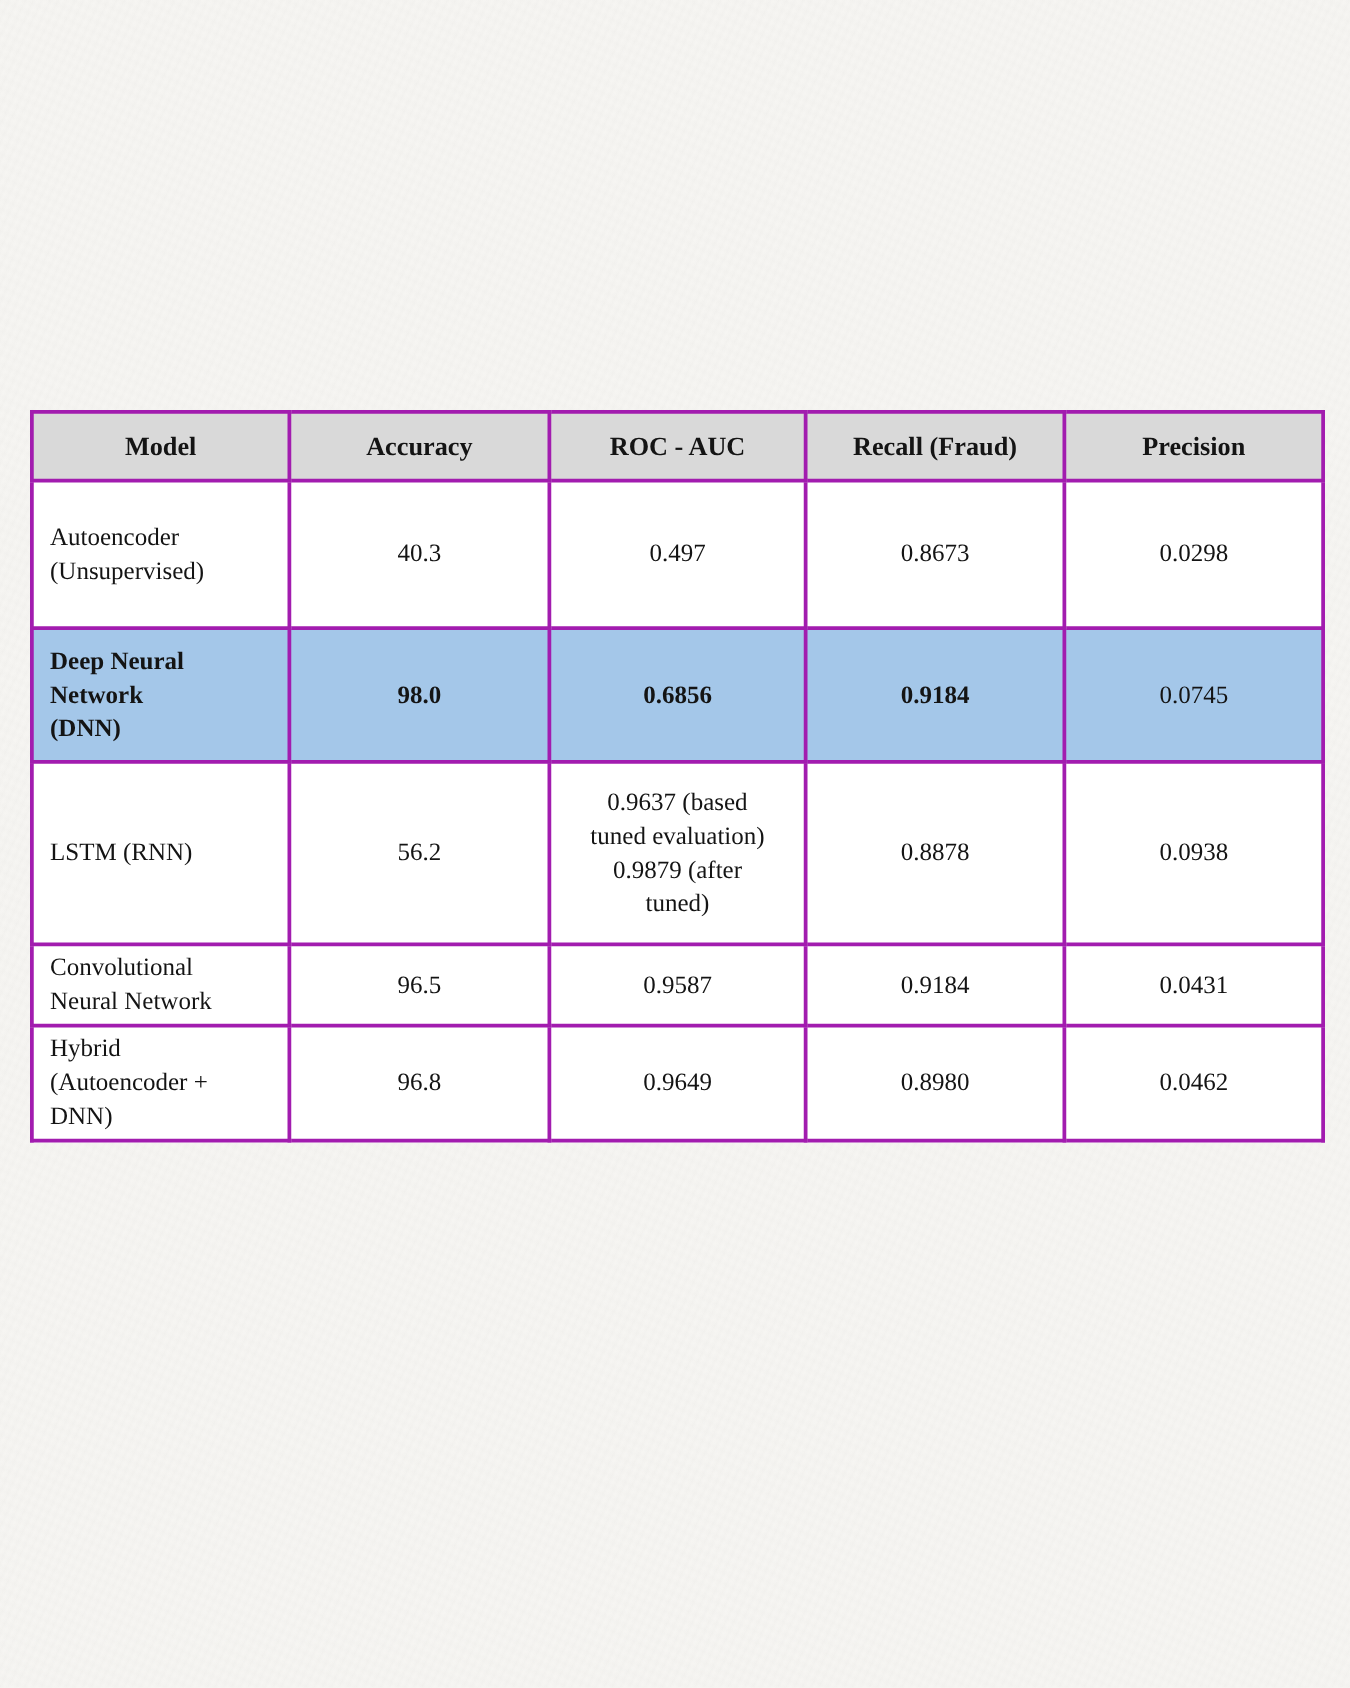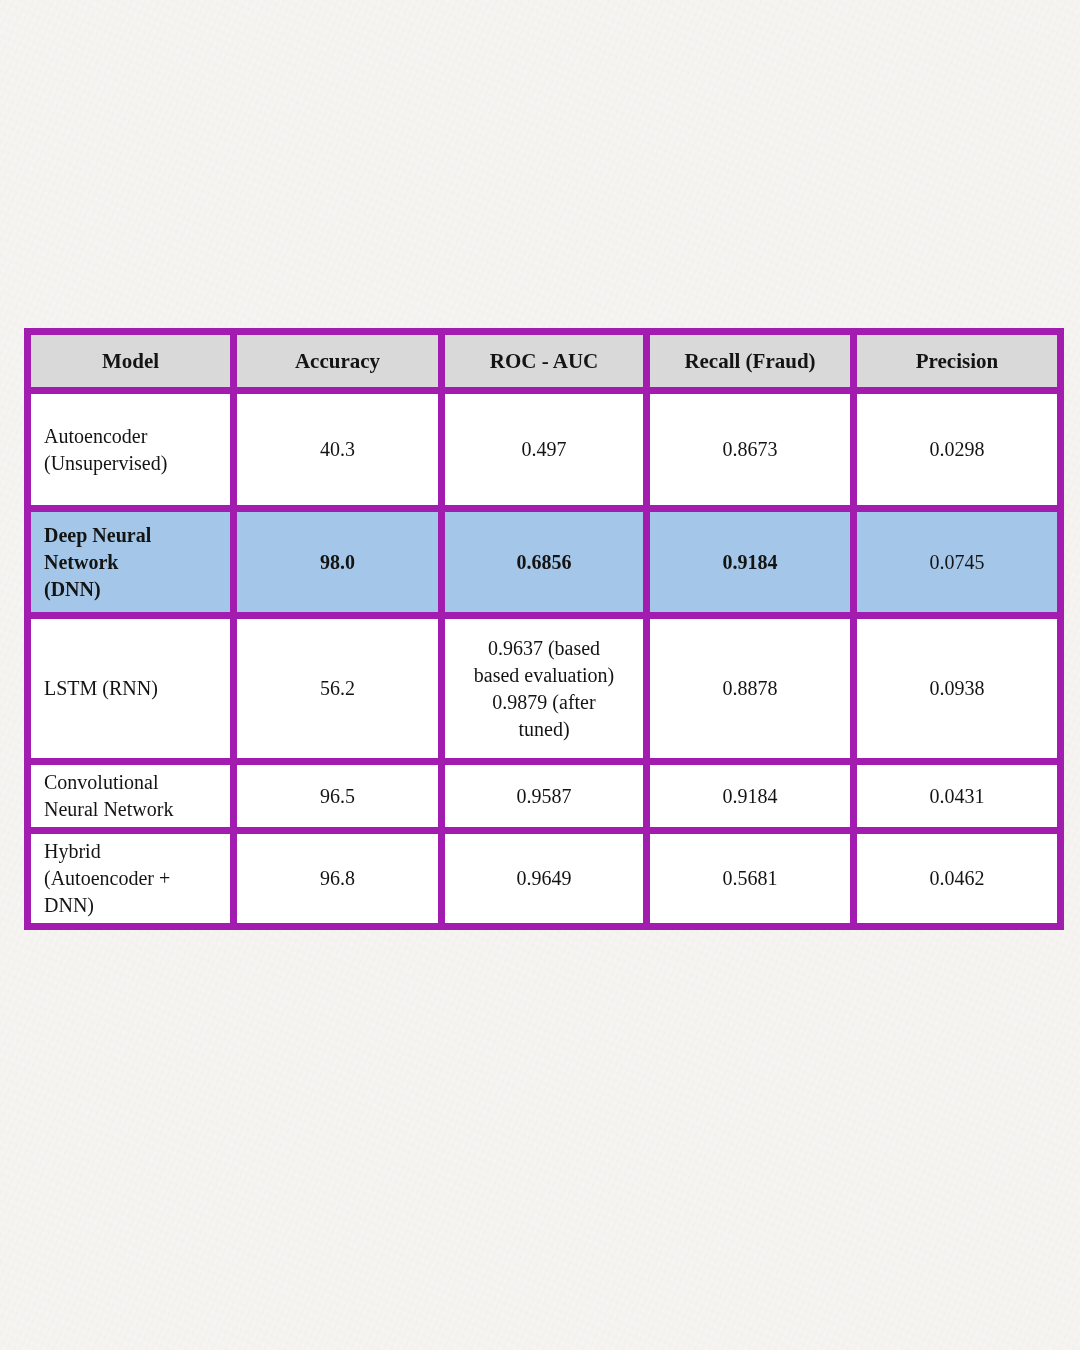--- a/index.html
+++ b/index.html
@@ -29,21 +29,21 @@
     left: 24px;
     top: 328px;
     width: 1033px;
     border-collapse: collapse;
     table-layout: fixed;
     font-size: 20px;
     background: #ffffff;
   }
   .results-table th,
   .results-table td {
-    border: 7px solid #a21caf;
+    border: 3px solid #a21caf;
     padding: 4px 10px;
     vertical-align: middle;
     white-space: pre-line;
     line-height: 1.35;
   }
   .results-table thead th {
     background: #d9d9d9;
     height: 44px;
     font-weight: bold;
     text-align: center;
@@ -104,37 +104,37 @@
 (DNN)</span></td>
         <td class="center bold"><span>98.0</span></td>
         <td class="center bold"><span>0.6856</span></td>
         <td class="center bold"><span>0.9184</span></td>
         <td class="center"><span>0.0745</span></td>
       </tr>
       <tr>
         <td class="left"><span>LSTM (RNN)</span></td>
         <td class="center"><span>56.2</span></td>
         <td class="center"><span>0.9637 </span><span class="italic">(based</span><span>
-</span><span class="italic">based evaluation)</span><span>
+</span><span class="italic">tuned evaluation)</span><span>
 </span><span>0.9879 </span><span class="italic">(after</span><span>
 </span><span class="italic">tuned)</span></td>
         <td class="center"><span>0.8878</span></td>
         <td class="center"><span>0.0938</span></td>
       </tr>
       <tr>
         <td class="left"><span>Convolutional
 Neural Network</span></td>
         <td class="center"><span>96.5</span></td>
         <td class="center"><span>0.9587</span></td>
         <td class="center"><span>0.9184</span></td>
         <td class="center"><span>0.0431</span></td>
       </tr>
       <tr>
         <td class="left"><span>Hybrid
 (Autoencoder +
 DNN)</span></td>
         <td class="center"><span>96.8</span></td>
         <td class="center"><span>0.9649</span></td>
-        <td class="center"><span>0.5681</span></td>
+        <td class="center"><span>0.8980</span></td>
         <td class="center"><span>0.0462</span></td>
       </tr>
     </tbody>
 </table>
 
 </body></html>

